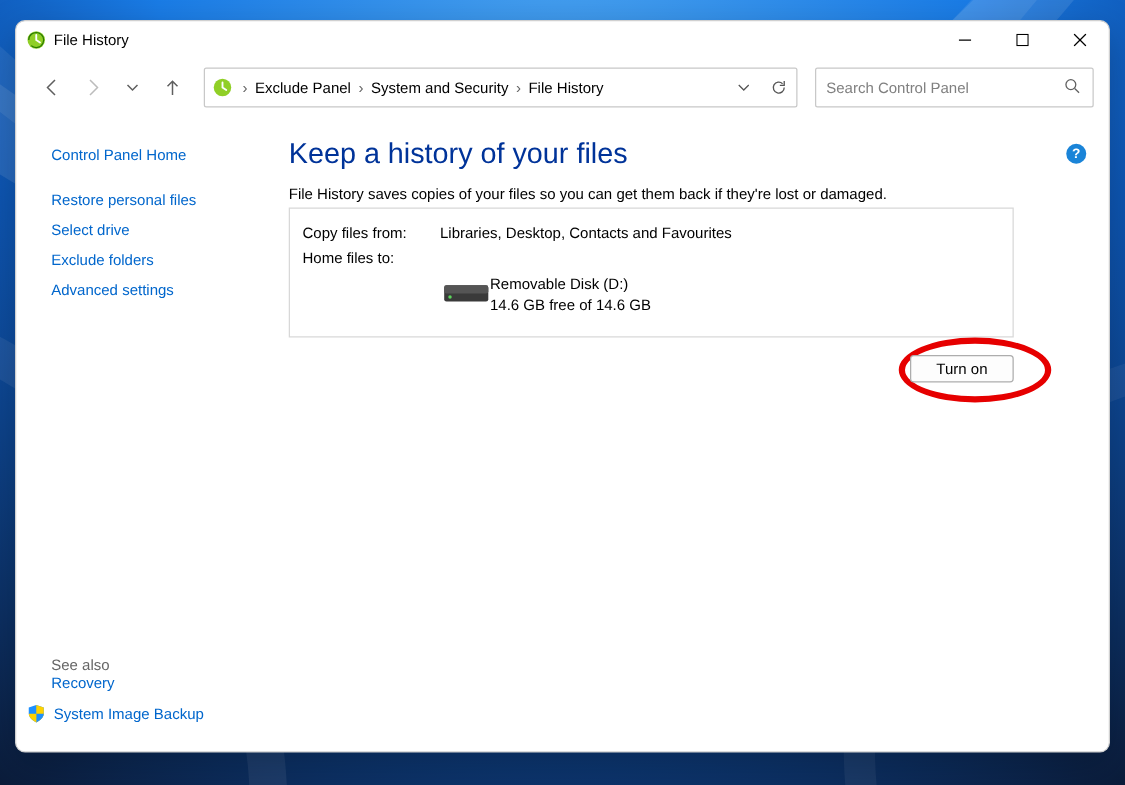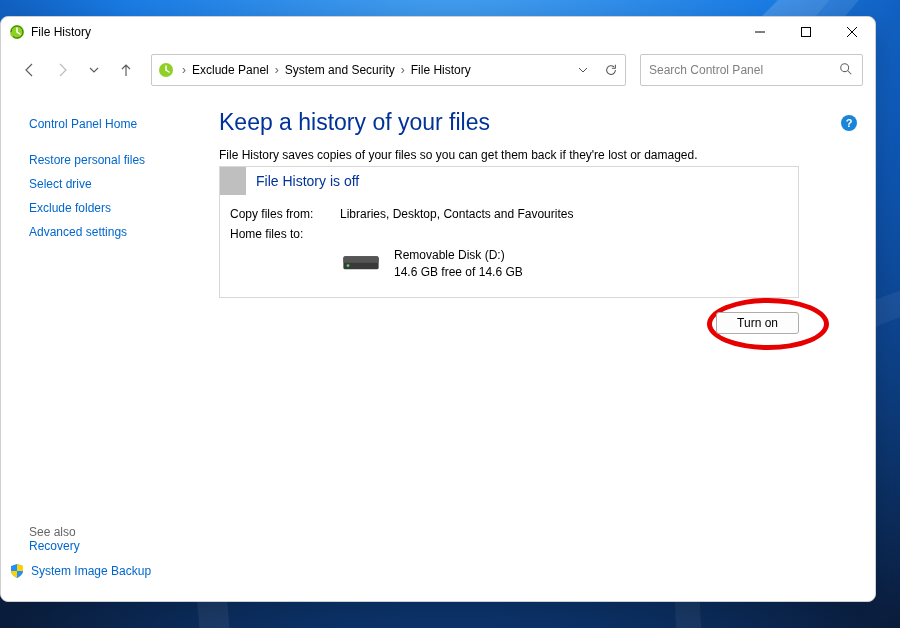--- a/index.html
+++ b/index.html
@@ -21,21 +21,21 @@
     background: transparent;
     pointer-events: none;
   }
   .bg-arc1 { width: 1200px; height: 1200px; left: -250px; top: -1020px; box-shadow: 0 0 0 60px rgba(255,255,255,0.10); }
   .bg-arc2 { width: 1100px; height: 1100px; left: -180px; top: -920px; box-shadow: 0 0 0 40px rgba(255,255,255,0.08); }
   .bg-arc3 { width: 800px; height: 800px; left: -600px; top: 250px; box-shadow: 0 0 0 30px rgba(255,255,255,0.07); }
   .bg-arc4 { width: 600px; height: 600px; left: 700px; top: 300px; box-shadow: 0 0 0 25px rgba(255,255,255,0.06); }
 
   .window {
     position: absolute;
-    left: 0;
+    left: 12px;
     top: 16px;
     width: 876px;
     height: 586px;
     background: #fff;
     border: 1px solid #d0d0d0;
     border-radius: 8px;
     box-shadow: 0 10px 30px rgba(0,0,0,0.25);
     display: flex;
     flex-direction: column;
     overflow: hidden;
@@ -212,21 +212,21 @@
     padding-left: 10px;
   }
   .status-body {
     padding: 12px 10px 16px 10px;
     font-size: 12px;
   }
   .row { display: flex; margin-bottom: 6px; }
   .label-col { width: 110px; color: #000; }
   .val-col { color: #000; }
   .drive-row {
-    display: flex; align-items: flex-start; gap: 14px;
+    display: flex; align-items: flex-start; 
     margin-top: 4px; margin-left: 112px;
   }
   .drive-icon { width: 38px; height: 26px; }
   .drive-info { line-height: 1.4; }
 
   .action-row {
     width: 580px;
     display: flex;
     justify-content: flex-end;
     margin-top: 14px;
@@ -391,24 +391,20 @@
         </span>
         <span>System Image Backup</span>
       </div>
     </div>
 
     <div class="main">
       <div class="page-title">Keep a history of your files</div>
       <div class="page-desc">File History saves copies of your files so you can get them back if they're lost or damaged.</div>
 
       <div class="status-box">
-        <div class="status-header">
-          <div class="status-sq"></div>
-          <div class="status-text">File History is off</div>
-        </div>
         <div class="status-body">
           <div class="row">
             <div class="label-col">Copy files from:</div>
             <div class="val-col">Libraries, Desktop, Contacts and Favourites</div>
           </div>
           <div class="row">
             <div class="label-col">Home files to:</div>
           </div>
           <div class="drive-row">
             <span class="drive-icon">

